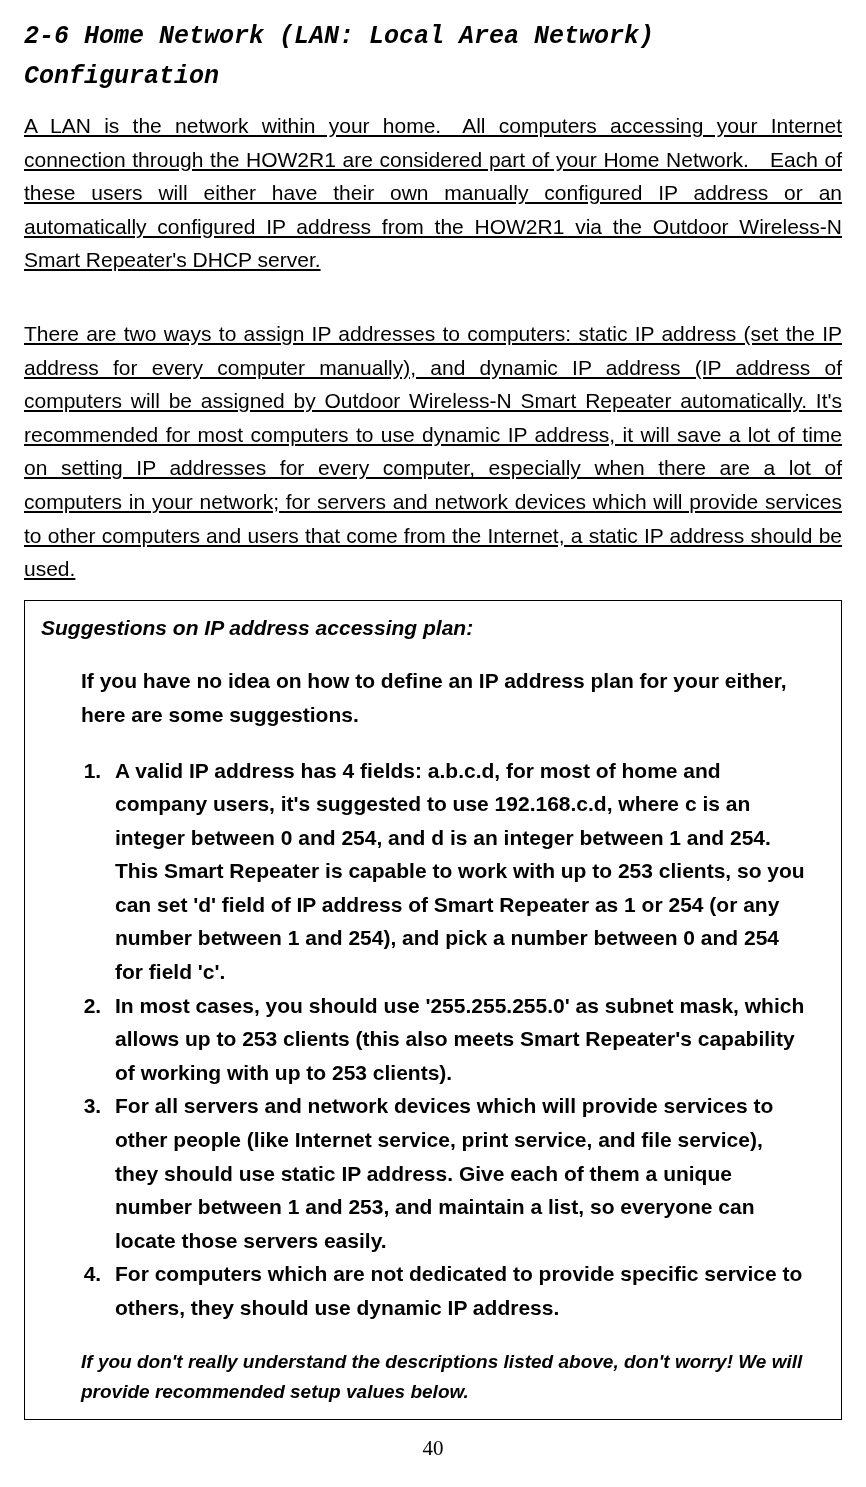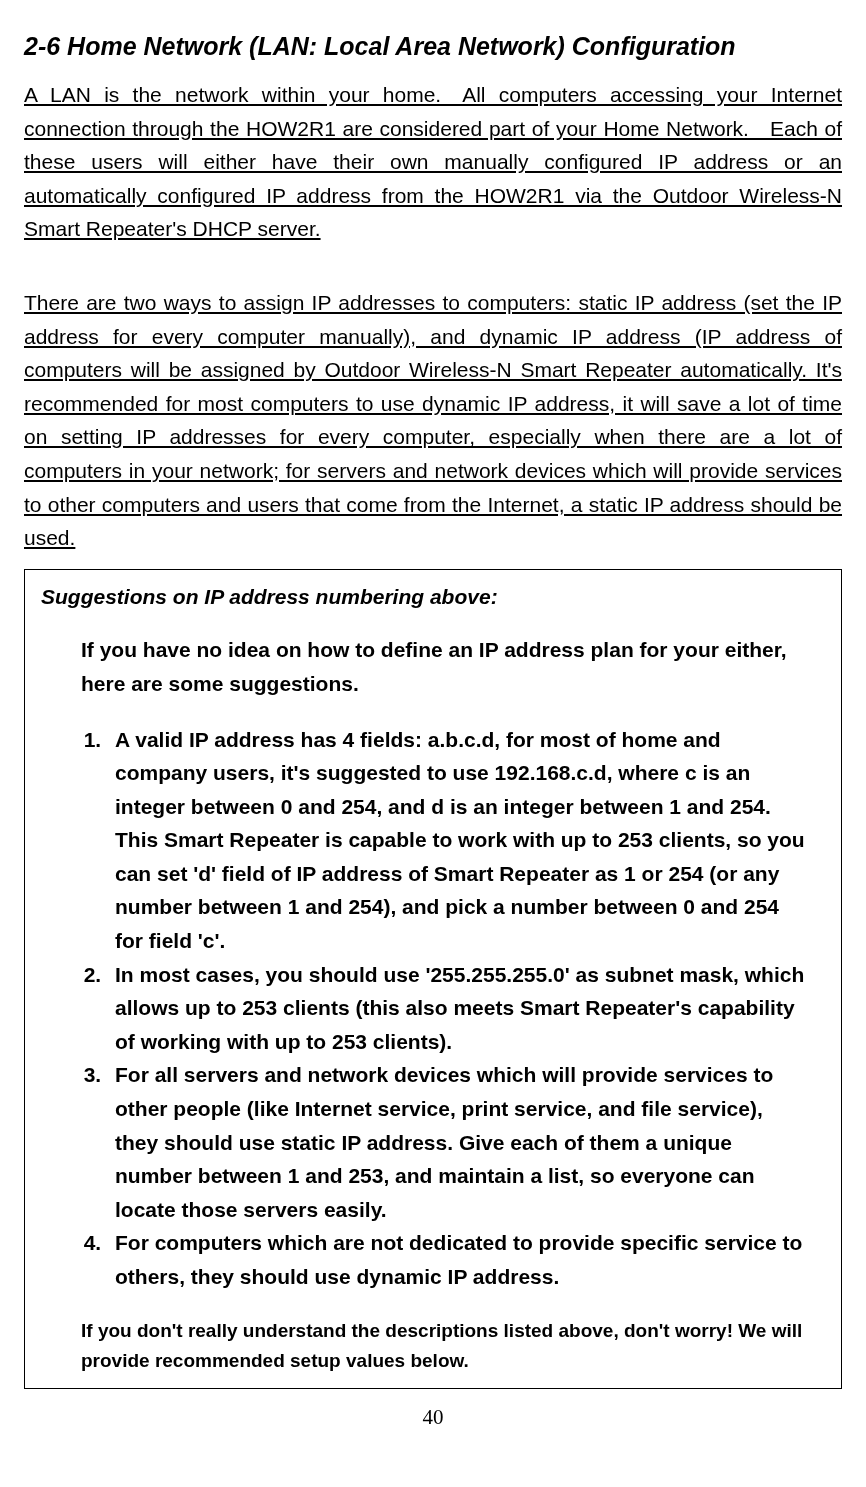--- a/index.html
+++ b/index.html
@@ -5,25 +5,25 @@
     body {
       font-family: Arial, Helvetica, sans-serif;
       font-size: 21px;
       line-height: 1.6;
       max-width: 820px;
       margin: 0 auto;
       padding: 10px 24px 20px 24px;
       color: #000;
     }
     .heading {
-      font-family: Liberation Sans, sans-serif;
+      font-family: Liberation Mono, monospace;
       font-weight: bold;
       font-style: italic;
       font-size: 25px;
-      margin: 16px 0 4px 0;
+      margin: 7px 0 4px 0;
     }
     .para {
       margin: 12px 0 8px 0;
       text-align: justify;
       text-decoration: underline;
     }
     .spacer {
       height: 20px;
     }
     .box {
@@ -46,20 +46,21 @@
       font-weight: bold;
       padding-left: 66px;
       margin: 0 16px 22px 0;
     }
     ol.suggestions li {
       padding-left: 8px;
       margin-bottom: 0;
     }
     .box-footer {
       font-weight: bold;
+      font-style: italic;
       font-size: 19px;
       padding-left: 40px;
       margin: 0;
     }
     .page-num {
       text-align: center;
       font-family: 'Times New Roman', Times, serif;
       font-size: 21px;
       margin-top: 12px;
     }
@@ -69,21 +70,21 @@
 
 <h2 class="heading">2-6 Home Network (LAN: Local Area Network) Configuration</h2>
 
 <p class="para">A LAN is the network within your home. All computers accessing your Internet connection through the HOW2R1 are considered part of your Home Network. Each of these users will either have their own manually configured IP address or an automatically configured IP address from the HOW2R1 via the Outdoor Wireless-N Smart Repeater's DHCP server.</p>
 
 <div class="spacer"></div>
 
 <p class="para">There are two ways to assign IP addresses to computers: static IP address (set the IP address for every computer manually), and dynamic IP address (IP address of computers will be assigned by Outdoor Wireless-N Smart Repeater automatically. It's recommended for most computers to use dynamic IP address, it will save a lot of time on setting IP addresses for every computer, especially when there are a lot of computers in your network; for servers and network devices which will provide services to other computers and users that come from the Internet, a static IP address should be used.</p>
 
 <div class="box">
-  <p class="box-title">Suggestions on IP address numbering above:</p>
+  <p class="box-title">Suggestions on IP address accessing plan:</p>
   <p class="box-intro">If you have no idea on how to define an IP address plan for your either, here are some suggestions.</p>
   <ol class="suggestions">
     <li>A valid IP address has 4 fields: a.b.c.d, for most of home and company users, it's suggested to use 192.168.c.d, where c is an integer between 0 and 254, and d is an integer between 1 and 254. This Smart Repeater is capable to work with up to 253 clients, so you can set 'd' field of IP address of Smart Repeater as 1 or 254 (or any number between 1 and 254), and pick a number between 0 and 254 for field 'c'.</li>
     <li>In most cases, you should use '255.255.255.0' as subnet mask, which allows up to 253 clients (this also meets Smart Repeater's capability of working with up to 253 clients).</li>
     <li>For all servers and network devices which will provide services to other people (like Internet service, print service, and file service), they should use static IP address. Give each of them a unique number between 1 and 253, and maintain a list, so everyone can locate those servers easily.</li>
     <li>For computers which are not dedicated to provide specific service to others, they should use dynamic IP address.</li>
   </ol>
   <p class="box-footer">If you don't really understand the descriptions listed above, don't worry! We will provide recommended setup values below.</p>
 </div>
 

